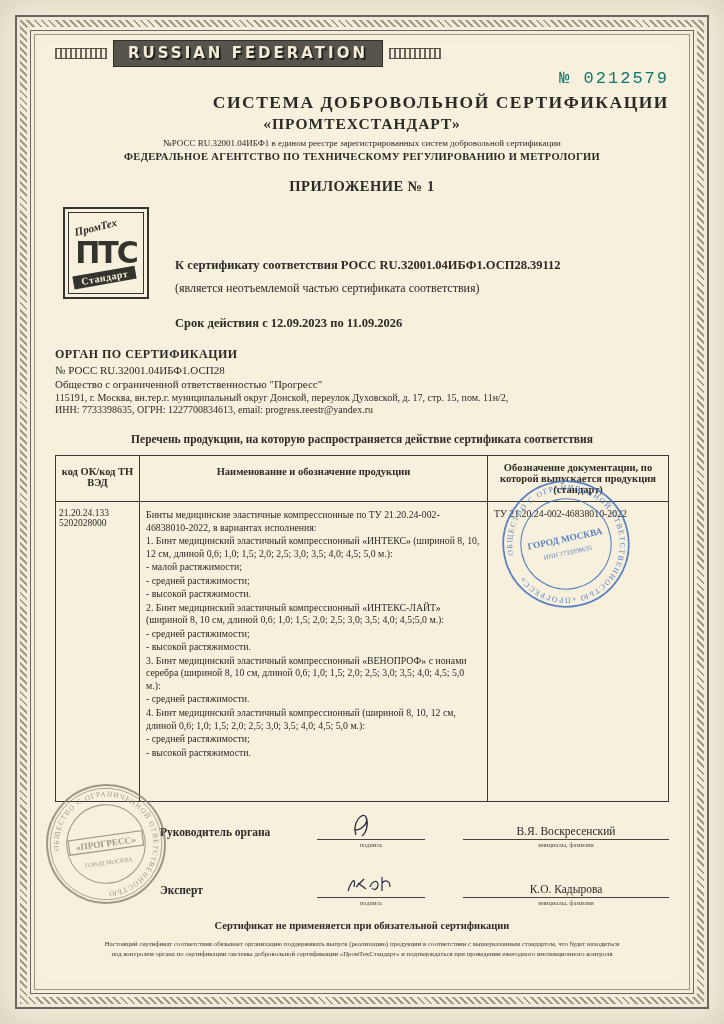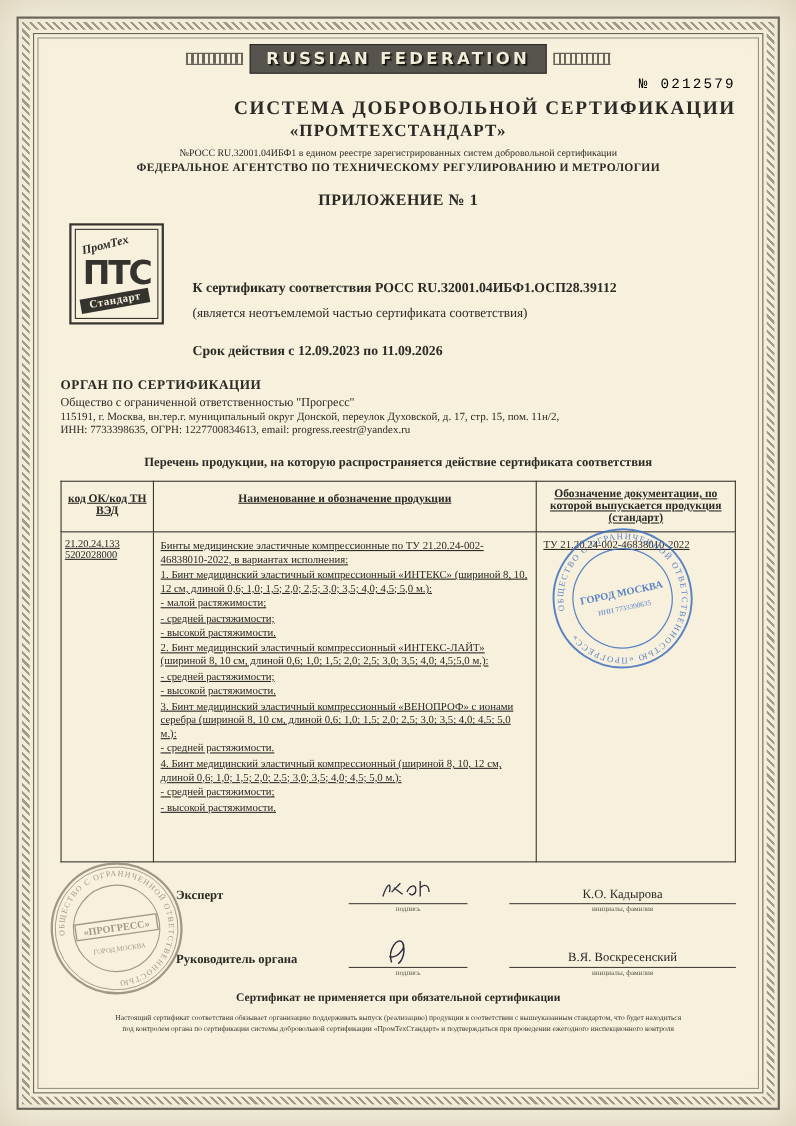--- a/index.html
+++ b/index.html
@@ -16,32 +16,32 @@
   
   .frame1 { position:absolute; inset:15px; border:2px solid #6a665c; pointer-events:none; }
   .frame2 { position:absolute; inset:20px; border:7px solid transparent;
             border-image: repeating-linear-gradient(45deg,#a19a88 0,#a19a88 2px,rgba(0,0,0,0) 2px,rgba(0,0,0,0) 5px) 7; pointer-events:none;}
   .frame3 { position:absolute; inset:30px; border:1.5px solid #6a665c; pointer-events:none; }
   .frame4 { position:absolute; inset:34px; border:1px solid #9a9384; pointer-events:none; }
 
   .content { position:absolute; top:40px; left:55px; right:55px; bottom:40px; }
 
   
-  .banner-row { display:flex; justify-content:center; align-items:center; gap:6px; }
+  .banner-row { display:flex; align-items:center; gap:6px; }
   .banner-wing { width:52px; height:11px;
      background: repeating-linear-gradient(90deg,#6b675c 0,#6b675c 2px,rgba(0,0,0,0) 2px,rgba(0,0,0,0) 5px);
      border-top:1px solid #55524a; border-bottom:1px solid #55524a;}
   .banner {
      background:#56544c; border:1px solid #2e2d29; padding:3px 14px 4px;
      font-family:"DejaVu Sans","Liberation Sans",sans-serif;
      font-weight:bold; font-size:15px; letter-spacing:3px; color:#f2ecd9;
      text-shadow:1px 1px 0 #15140f, 2px 2px 1px rgba(0,0,0,.5);
   }
   .cert-number { text-align:right; font-family:"Liberation Mono","DejaVu Sans Mono",monospace;
-     font-size:13px; letter-spacing:2px; margin-top:2px; color:#000000; }
+     font-size:17px; letter-spacing:2px; margin-top:2px; color:#0f766e; }
 
   .title1 { text-align:right; font-weight:bold; font-size:17.5px; letter-spacing:1.5px; margin-top:4px; }
   .title2 { text-align:center; font-weight:bold; font-size:15.5px; letter-spacing:1px; margin-top:2px; }
   .registry { text-align:center; font-size:9px; margin-top:5px; }
   .agency { text-align:center; font-size:10.5px; font-weight:bold; letter-spacing:.3px; margin-top:3px; }
   .appendix { text-align:center; font-weight:bold; font-size:14.5px; margin-top:16px; letter-spacing:.5px; }
 
   
   .ref-row { display:flex; margin-top:12px; }
   .logo { width:86px; height:92px; border:2.5px solid #35332d; padding:3px; margin-left:8px; flex:none;
@@ -60,21 +60,21 @@
 
   .org-block { text-align:left; margin-top:16px; }
   .org-title { font-weight:bold; font-size:12px; letter-spacing:.5px; }
   .org-num { font-size:11px; margin-top:2px; }
   .org-name { font-size:11px; margin-top:2px; }
   .org-addr { font-size:10px; margin-top:2px; }
   .org-contacts { font-size:10px; margin-top:1px; }
 
   .list-title { text-align:center; font-weight:bold; font-size:11.5px; margin-top:18px; }
 
-  table.products { width:100%; border-collapse:collapse; margin-top:10px;text-decoration:underline; }
+  table.products { width:100%; border-collapse:collapse; margin-top:10px; }
   table.products th, table.products td { border:1.5px solid #3a3831; vertical-align:top; }
   th.h-code { width:84px; font-size:10.5px; font-weight:bold; padding:10px 4px; }
   th.h-name { width:348px; font-size:10.5px; font-weight:bold; padding:10px 8px; }
   th.h-doc  { font-size:10.5px; font-weight:bold; padding:6px 6px; position:relative; }
   td.c-code { font-size:9.5px; padding:6px 3px; text-align:left; }
   td.c-name { font-size:9.8px; padding:6px 6px; line-height:1.28; }
   td.c-doc  { font-size:9.8px; padding:6px 6px; text-align:left; position:relative; height:300px; }
   .name-line { margin-top:1px; }
 
   
@@ -133,20 +133,21 @@
       </div>
       <div class="ref-text">
         <div class="ref-line1">К сертификату соответствия РОСС RU.З2001.04ИБФ1.ОСП28.39112</div>
         <div class="ref-line2">(является неотъемлемой частью сертификата соответствия)</div>
         <div class="validity">Срок действия с 12.09.2023 по 11.09.2026</div>
       </div>
     </div>
 
     <div class="org-block">
       <div class="org-title">ОРГАН ПО СЕРТИФИКАЦИИ</div>
+      <div class="org-num">№ РОСС RU.32001.04ИБФ1.ОСП28</div>
       <div class="org-name">Общество с ограниченной ответственностью "Прогресс"</div>
       <div class="org-addr">115191, г. Москва, вн.тер.г. муниципальный округ Донской, переулок Духовской, д. 17, стр. 15, пом. 11н/2,</div>
       <div class="org-contacts">ИНН: 7733398635, ОГРН: 1227700834613, email: progress.reestr@yandex.ru</div>
     </div>
 
     <div class="list-title">Перечень продукции, на которую распространяется действие сертификата соответствия</div>
 
     <table class="products">
       <thead>
         <tr>
@@ -178,47 +179,47 @@
           </td>
           <td class="c-doc">
             <div>ТУ 21.20.24-002-46838010-2022</div>
           </td>
         </tr>
       </tbody>
     </table>
 
     <div class="sig-block">
       <div class="sig-row">
+        <div class="sig-label">Руководитель органа</div>
+        <div class="sig-line">
+          <div class="rule">
+            <svg width="50" height="30" viewBox="0 0 50 30">
+              <path d="M14,26 C10,14 20,2 24,8 C28,14 16,24 12,20 M24,8 C27,16 24,24 20,27" fill="none" stroke="#2b2a40" stroke-width="1.3"></path>
+            </svg>
+          </div>
+          <div class="cap">подпись</div>
+        </div>
+        <div class="sig-name">
+          <div class="nm">В.Я. Воскресенский</div>
+          <div class="cap">инициалы, фамилия</div>
+        </div>
+      </div>
+
+      <div class="sig-row">
         <div class="sig-label">Эксперт</div>
         <div class="sig-line">
           <div class="rule">
             <svg width="60" height="28" viewBox="0 0 60 28">
               <path d="M6,22 C10,10 14,8 12,18 M14,18 L22,10 M16,14 L24,20 M28,18 C30,12 36,10 36,16 C36,20 32,22 30,19 M40,8 L40,22 M40,14 C44,10 48,12 48,18" fill="none" stroke="#2b2a40" stroke-width="1.2"></path>
             </svg>
           </div>
           <div class="cap">подпись</div>
         </div>
         <div class="sig-name">
           <div class="nm">К.О. Кадырова</div>
-          <div class="cap">инициалы, фамилия</div>
-        </div>
-      </div>
-
-      <div class="sig-row">
-        <div class="sig-label">Руководитель органа</div>
-        <div class="sig-line">
-          <div class="rule">
-            <svg width="50" height="30" viewBox="0 0 50 30">
-              <path d="M14,26 C10,14 20,2 24,8 C28,14 16,24 12,20 M24,8 C27,16 24,24 20,27" fill="none" stroke="#2b2a40" stroke-width="1.3"></path>
-            </svg>
-          </div>
-          <div class="cap">подпись</div>
-        </div>
-        <div class="sig-name">
-          <div class="nm">В.Я. Воскресенский</div>
           <div class="cap">инициалы, фамилия</div>
         </div>
       </div>
     </div>
 
     <div class="note">Сертификат не применяется при обязательной сертификации</div>
 
     <div class="fine">
       <div>Настоящий сертификат соответствия обязывает организацию поддерживать выпуск (реализацию) продукции в соответствии с вышеуказанным стандартом, что будет находиться</div>
       <div>под контролем органа по сертификации системы добровольной сертификации «ПромТехСтандарт» и подтверждаться при проведении ежегодного инспекционного контроля</div>

